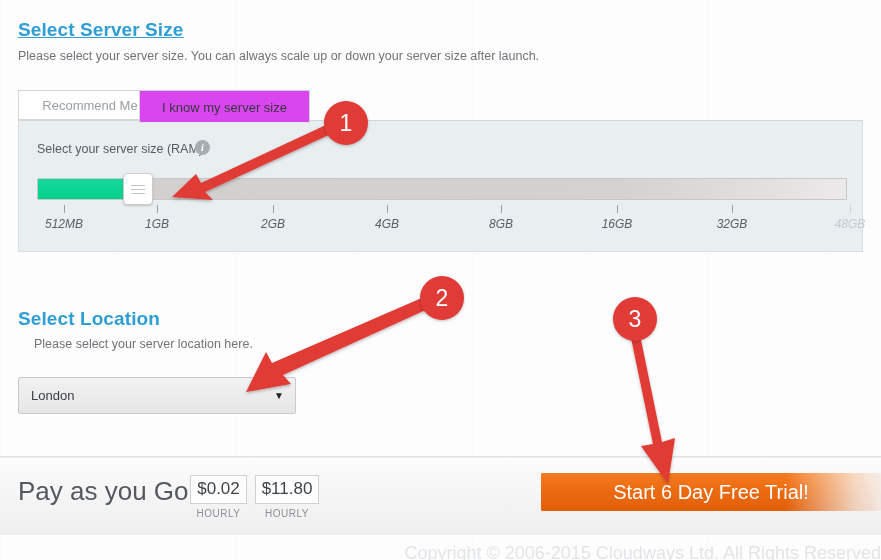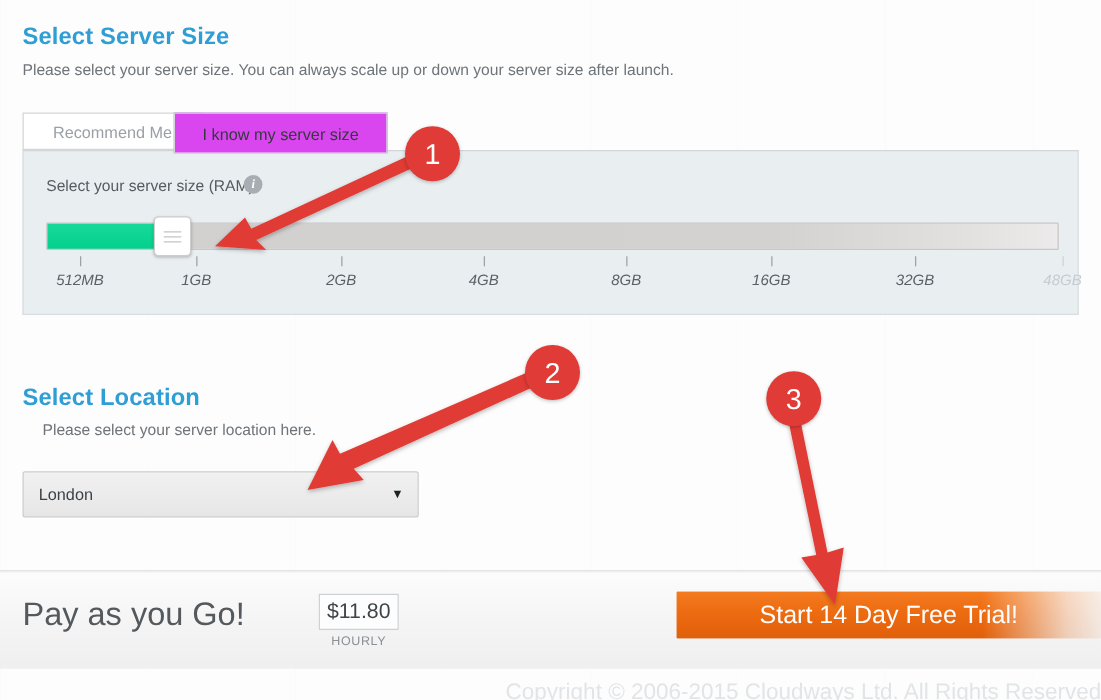--- a/index.html
+++ b/index.html
@@ -194,21 +194,21 @@
     white-space: nowrap;
   }
   .tick.disabled .tick-label { color: #c3ccd2; }
   .tick.disabled .tick-mark { background: #ccd4d9; }
 
   
   .select-box {
     position: absolute;
     left: 18px;
     top: 377px;
-    width: 317px;
+    width: 278px;
     height: 37px;
     box-sizing: border-box;
     background: linear-gradient(180deg, #f1f1f1 0%, #e6e6e6 100%);
     border: 1px solid #c8cbce;
     border-radius: 2px;
   }
   .select-value {
     position: absolute;
     left: 12px;
     top: 10px;
@@ -326,21 +326,21 @@
     box-shadow: 0 1px 3px rgba(0,0,0,0.25);
   }
 </style>
 </head>
 <body>
 
 <div class="page-texture"></div>
 
 <div class="content">
 
-  <div class="section-title" style="left:18px; top:19px;">Select Server Size</div>
+  <div class="section-title" style="left:18px; top:19px;text-decoration:underline;">Select Server Size</div>
 
   <div class="section-sub" style="left:18px; top:49px;">Please select your server size. You can always scale up or down your server size after launch.</div>
 
   <div class="tabs">
     <div class="tab tab-inactive">Recommend Me</div>
     <div class="tab tab-active">I know my server size</div>
   </div>
 
   <div class="panel">
 
@@ -400,28 +400,32 @@
   <div class="select-box">
     <span class="select-value">London</span>
     <span class="select-caret">▼</span>
   </div>
 
   <div class="divider"></div>
 
   <div class="bottom-bar">
     <div class="pay-text">Pay as you Go!</div>
 
+    <div class="price price-hourly">
+      <div class="price-amount">$0.02</div>
+      <div class="price-unit">HOURLY</div>
+    </div>
 
     <div class="price price-monthly">
       <div class="price-amount">$11.80</div>
       <div class="price-unit">HOURLY</div>
     </div>
   </div>
 
-  <div class="trial-btn">Start 14 Day Free Trial!</div>
+  <div class="trial-btn">Start 6 Day Free Trial!</div>
 
   <div class="footer-text">Copyright © 2006-2015 Cloudways Ltd. All Rights Reserved</div>
 </div>
 
 <svg class="anno-layer" width="881" height="560" viewBox="0 0 881 560">
   <defs>
     <filter id="annoShadow" x="-40%" y="-40%" width="190%" height="190%">
       <feDropShadow dx="0" dy="1.5" stdDeviation="1.6" flood-color="#000" flood-opacity="0.28"></feDropShadow>
     </filter>
   </defs>

